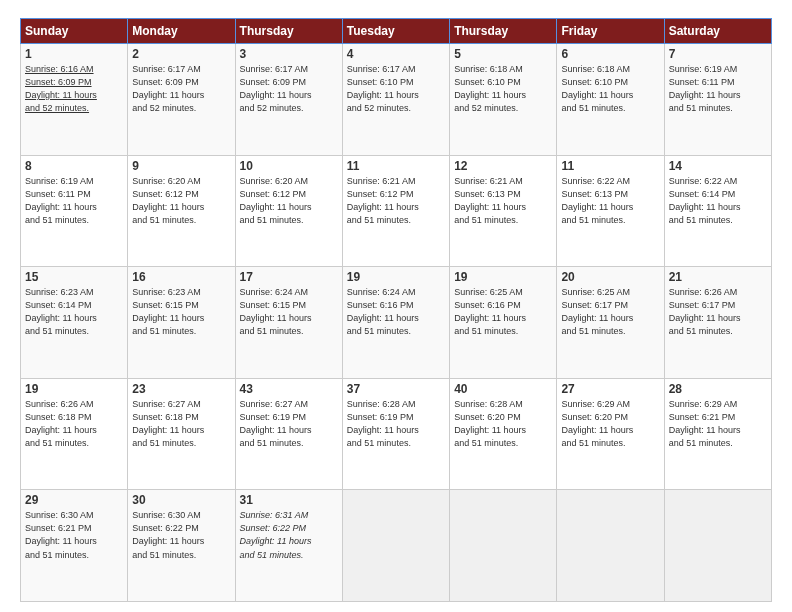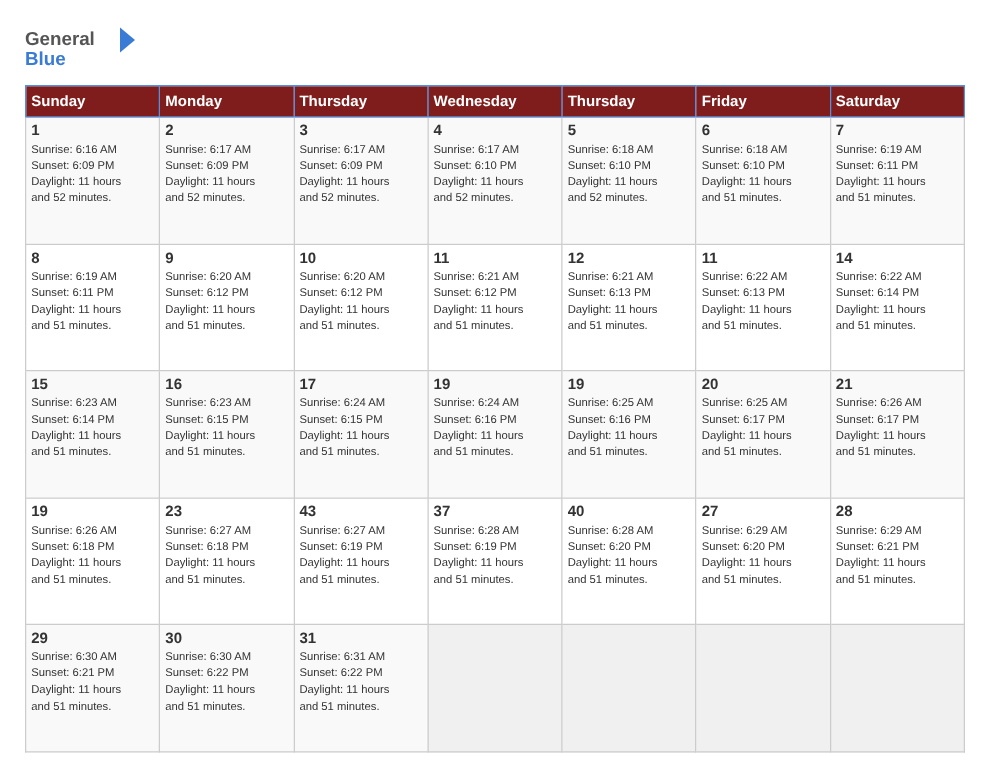--- a/index.html
+++ b/index.html
@@ -80,51 +80,38 @@
     .day-info {
       font-size: 9px;
       line-height: 1.45;
       color: #333;
     }
   </style>
 </head>
 <body>
 
 <div class="page">
-  <div class="header">
-    <div class="logo">
-  <svg width="90" height="40" viewBox="0 0 90 40">
-    <text x="0" y="18" font-size="15" font-weight="bold" fill="#555" font-family="Arial">General</text>
-    <text x="0" y="34" font-size="15" font-weight="bold" fill="#3a7bd5" font-family="Arial">Blue</text>
-    <polygon points="76,4 88,14 76,24" fill="#3a7bd5"></polygon>
-  </svg>
-</div>
-    <div class="title-block">
-      <h1></h1>
-      <h2></h2>
-    </div>
-  </div>
 
   <table class="calendar">
     <thead>
       <tr>
       <th>Sunday</th>
           <th>Monday</th>
           <th>Thursday</th>
-          <th>Wednesday</th>
+          <th>Tuesday</th>
           <th>Thursday</th>
           <th>Friday</th>
           <th>Saturday</th>
         </tr>
     </thead>
     <tbody id="calendar-body">
     <tr>
           <td>
             <span class="day-num">1</span>
-            <div class="day-info" style="white-space: pre-line;">Sunrise: 6:16 AM
+            <div class="day-info" style="white-space: pre-line; text-decoration: underline;">Sunrise: 6:16 AM
 Sunset: 6:09 PM
 Daylight: 11 hours
 and 52 minutes.</div>
           </td>
           <td>
             <span class="day-num">2</span>
             <div class="day-info" style="white-space: pre-line;">Sunrise: 6:17 AM
 Sunset: 6:09 PM
 Daylight: 11 hours
 and 52 minutes.</div>
@@ -328,21 +315,21 @@
           </td>
           <td>
             <span class="day-num">30</span>
             <div class="day-info" style="white-space: pre-line;">Sunrise: 6:30 AM
 Sunset: 6:22 PM
 Daylight: 11 hours
 and 51 minutes.</div>
           </td>
           <td>
             <span class="day-num">31</span>
-            <div class="day-info" style="white-space: pre-line;">Sunrise: 6:31 AM
+            <div class="day-info" style="white-space: pre-line; font-style: italic;">Sunrise: 6:31 AM
 Sunset: 6:22 PM
 Daylight: 11 hours
 and 51 minutes.</div>
           </td>
           <td class="empty"></td>
           <td class="empty"></td>
           <td class="empty"></td>
           <td class="empty"></td>
         </tr>
       </tbody>

